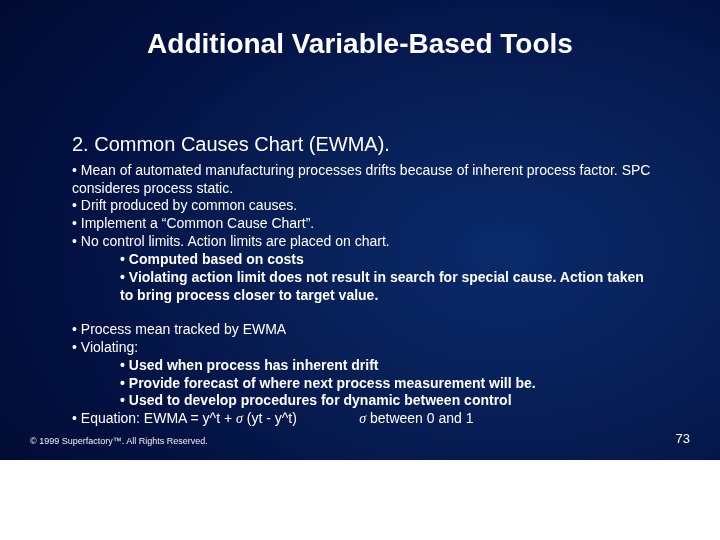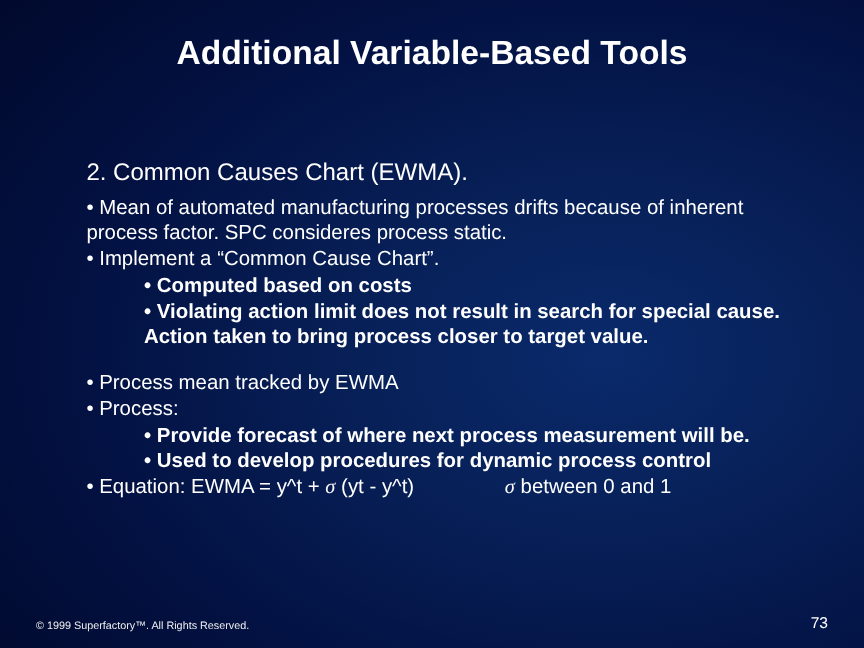--- a/index.html
+++ b/index.html
@@ -5,21 +5,21 @@
   html, body {
     margin: 0;
     padding: 0;
     width: 720px;
     height: 540px;
     overflow: hidden;
     font-family: Arial, Helvetica, sans-serif;
   }
   .slide {
     width: 720px;
-    height: 540px;
+    height: 460px;
     background: radial-gradient(ellipse 650px 450px at 70% 55%, #0a2a6b 0%, #071f56 35%, #031244 65%, #010a2e 100%);
     color: #ffffff;
     position: relative;
     box-sizing: border-box;
   }
   .title {
     position: absolute;
     top: 28px;
     left: 0;
     right: 0;
@@ -35,21 +35,21 @@
     left: 72px;
     right: 60px;
     font-size: 14.5px;
     line-height: 1.28;
   }
   .heading {
     font-size: 20px;
     margin-bottom: 4px;
   }
   .bullet {
-    font-size: 17px;
+    font-size: 14px;
   }
   .indent {
     padding-left: 48px;
     font-weight: bold;
   }
   .block2-title {
     margin-top: 16px;
   }
   .footer-left {
     position: absolute;
@@ -73,28 +73,31 @@
 </head>
 <body>
 
 <div class="slide">
   <div class="title">Additional Variable-Based Tools</div>
 
   <div class="content">
     <div class="heading">2. Common Causes Chart (EWMA).</div>
 
     <div class="bullet">• Mean of automated manufacturing processes drifts because of inherent process factor. SPC consideres process static.</div>
+    <div class="bullet">• Drift produced by common causes.</div>
     <div class="bullet">• Implement a “Common Cause Chart”.</div>
+    <div class="bullet">• No control limits. Action limits are placed on chart.</div>
     <div class="bullet indent">• Computed based on costs</div>
     <div class="bullet indent">• Violating action limit does not result in search for special cause. Action taken to bring process closer to target value.</div>
 
     <div class="bullet block2-title">• Process mean tracked by EWMA</div>
-    <div class="bullet">• Process:</div>
+    <div class="bullet">• Violating:</div>
+    <div class="bullet indent">• Used when process has inherent drift</div>
     <div class="bullet indent">• Provide forecast of where next process measurement will be.</div>
-    <div class="bullet indent">• Used to develop procedures for dynamic process control</div>
+    <div class="bullet indent">• Used to develop procedures for dynamic between control</div>
 
     <div class="bullet">
       <span>• Equation: EWMA = y^t + </span><span class="sigma">σ</span><span> (yt - y^t)</span><span>&nbsp;&nbsp;&nbsp;&nbsp;&nbsp;&nbsp;&nbsp;&nbsp;&nbsp;&nbsp;&nbsp;&nbsp;&nbsp;&nbsp;&nbsp;&nbsp;</span><span class="sigma">σ</span><span> between 0 and 1</span>
     </div>
   </div>
 
   <div class="footer-left">© 1999 Superfactory™. All Rights Reserved.</div>
   <div class="footer-right">73</div>
 </div>
 

